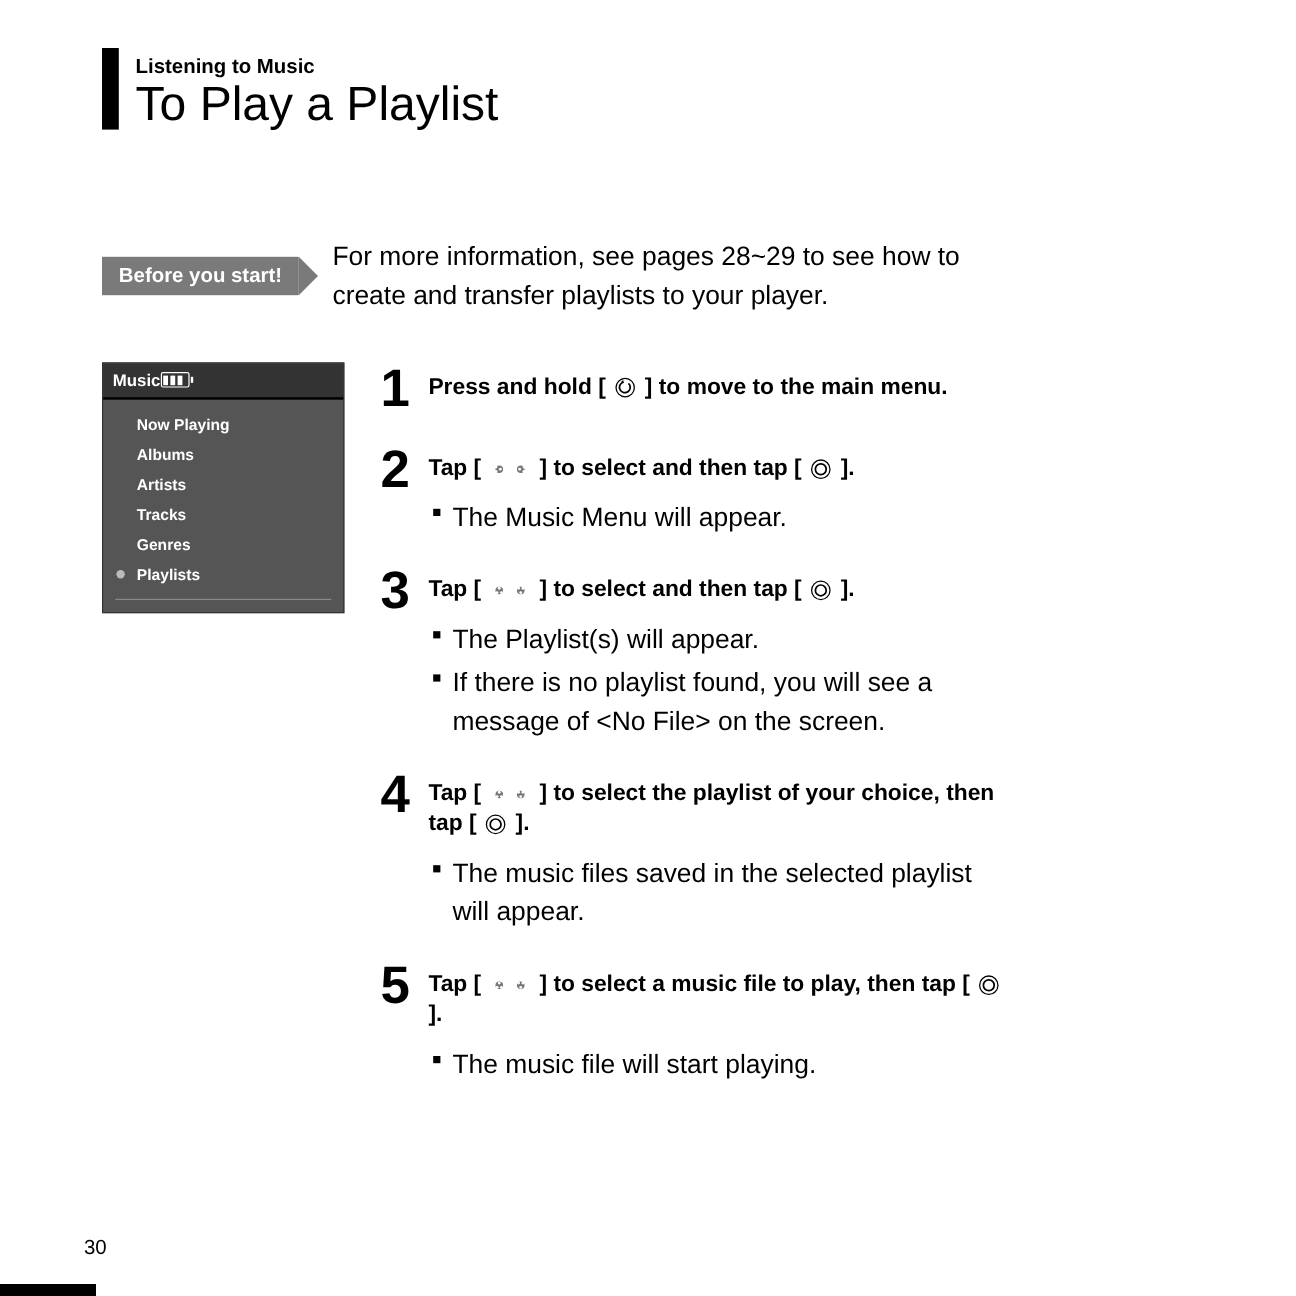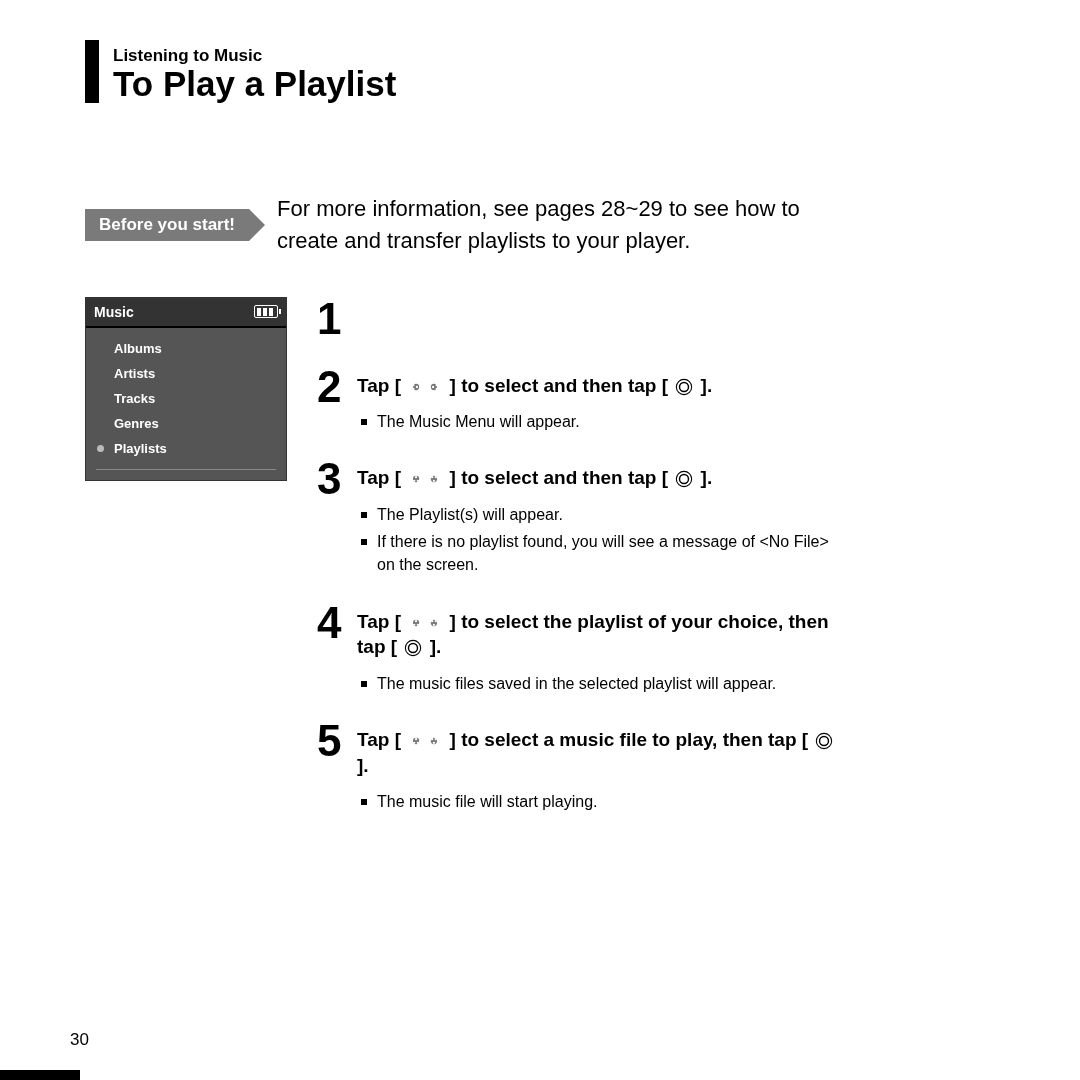--- a/index.html
+++ b/index.html
@@ -1,45 +1,45 @@
 <!DOCTYPE html>
 <html><head>
 <meta charset="utf-8">
 <style>
   html,body{margin:0;padding:0;background:#fff;font-family:Arial,Helvetica,sans-serif;color:#000}
   .page{width:912px;height:1080px;position:relative;box-sizing:border-box;padding:40px 70px 40px 85px}
   .title-block{display:flex;align-items:flex-start;margin-bottom:90px}
   .title-bar{width:14px;background:#000;margin-right:14px;align-self:stretch}
   .titles{display:flex;flex-direction:column}
   .section{font-size:17px;font-weight:bold;margin:0;padding-top:6px}
-  .title{font-size:35px;font-weight:bold;margin:0;line-height:1.05}
+  .title{font-size:40px;font-weight:normal;margin:0;line-height:1.05}
   .before-row{display:flex;align-items:center;margin-bottom:40px}
   .before-tag{background:#7a7a7a;color:#fff;font-weight:bold;font-size:17px;padding:6px 14px;position:relative;margin-right:28px;white-space:nowrap}
   .before-tag:after{content:"";position:absolute;left:100%;top:0;border-top:16px solid transparent;border-bottom:16px solid transparent;border-left:16px solid #7a7a7a}
   .before-text{font-size:22px;line-height:1.45;max-width:700px}
   .content{display:flex;align-items:flex-start}
   .device{width:200px;background:#555;color:#fff;font-size:14px;margin-right:30px;border:1px solid #333}
-  .device-head{background:#333;display:flex;justify-content:space-between;align-items:center;padding:6px 8px;font-weight:bold;border-bottom:2px solid #000}
+  .device-head{background:#333;display:flex;justify-content:flex-start;align-items:center;padding:6px 8px;font-weight:bold;border-bottom:2px solid #000}
   .batt{width:22px;height:11px;border:1.5px solid #fff;border-radius:2px;position:relative}
   .batt:after{content:"";position:absolute;right:-4px;top:3px;width:2px;height:5px;background:#fff}
   .batt i{display:block;position:absolute;top:1.5px;bottom:1.5px;width:4px;background:#fff}
   .batt i:nth-child(1){left:1.5px}
   .batt i:nth-child(2){left:7.5px}
   .batt i:nth-child(3){left:13.5px}
   .menu{list-style:none;margin:0;padding:8px 0 6px 0}
   .menu li{padding:5px 10px 5px 28px;font-weight:bold;font-size:13px;position:relative}
   .menu li.sel:before{content:"";position:absolute;left:11px;top:9px;width:7px;height:7px;border-radius:50%;background:#bbb}
   .menu-line{height:1px;background:#888;margin:2px 10px 10px 10px}
   .steps{flex:1}
   .step{display:flex;align-items:flex-start;margin-bottom:24px}
   .num{font-size:44px;font-weight:bold;line-height:1;width:40px;text-align:left;flex-shrink:0}
   .step-body{padding-top:8px;flex:1}
   .headline{font-size:19px;font-weight:bold;line-height:1.35}
   .sub{list-style:none;padding:8px 0 0 0;margin:0}
-  .sub li{font-size:16px;line-height:1.45;position:relative;padding-left:20px;margin-top:4px}
+  .sub li{font-size:22px;line-height:1.45;position:relative;padding-left:20px;margin-top:4px}
   .sub li:before{content:"";position:absolute;left:4px;top:9px;width:6px;height:6px;background:#000}
   .icon{display:inline-flex;vertical-align:middle;margin:0 2px}
   .pagenum{position:absolute;left:70px;bottom:30px;font-size:17px}
   .foot-bar{position:absolute;left:0;bottom:0;width:80px;height:10px;background:#000}
   svg{display:block}
 </style>
 </head>
 <body>
 
 <div class="page">
@@ -60,32 +60,42 @@
     <div class="device">
       <div class="device-head">
         <span>Music</span>
         <span class="batt">
             <i></i>
             <i></i>
             <i></i>
           </span>
       </div>
       <ul class="menu">
+          <li>Now Playing</li>
           <li>Albums</li>
           <li>Artists</li>
           <li>Tracks</li>
           <li>Genres</li>
           <li class="sel">Playlists</li>
         </ul>
       <div class="menu-line"></div>
     </div>
 
     <div class="steps">
         <div class="step">
           <div class="num">1</div>
+          <div class="step-body">
+            <div class="headline">Press and hold [ <span class="icon">
+                <svg width="18" height="18" viewBox="0 0 20 20">
+                  <circle cx="10" cy="10" r="8.5" fill="none" stroke="#000" stroke-width="1.2"></circle>
+                  <path d="M13 6 a5 5 0 1 1 -5 -1" fill="none" stroke="#000" stroke-width="1.6"></path>
+                  <path d="M8 3 l-2 2 l3 1 z" fill="#000"></path>
+                </svg>
+              </span> ] to move to the main menu.</div>
+          </div>
         </div>
         <div class="step">
           <div class="num">2</div>
           <div class="step-body">
             <div class="headline">Tap [ <span class="icon">
                 <svg width="34" height="18" viewBox="0 0 38 20">
                   <circle cx="9" cy="10" r="3.5" fill="#777"></circle>
                   <circle cx="6" cy="8" r="1.3" fill="#fff"></circle>
                   <circle cx="6" cy="12" r="1.3" fill="#fff"></circle>
                   <circle cx="10" cy="10" r="1.3" fill="#fff"></circle>

